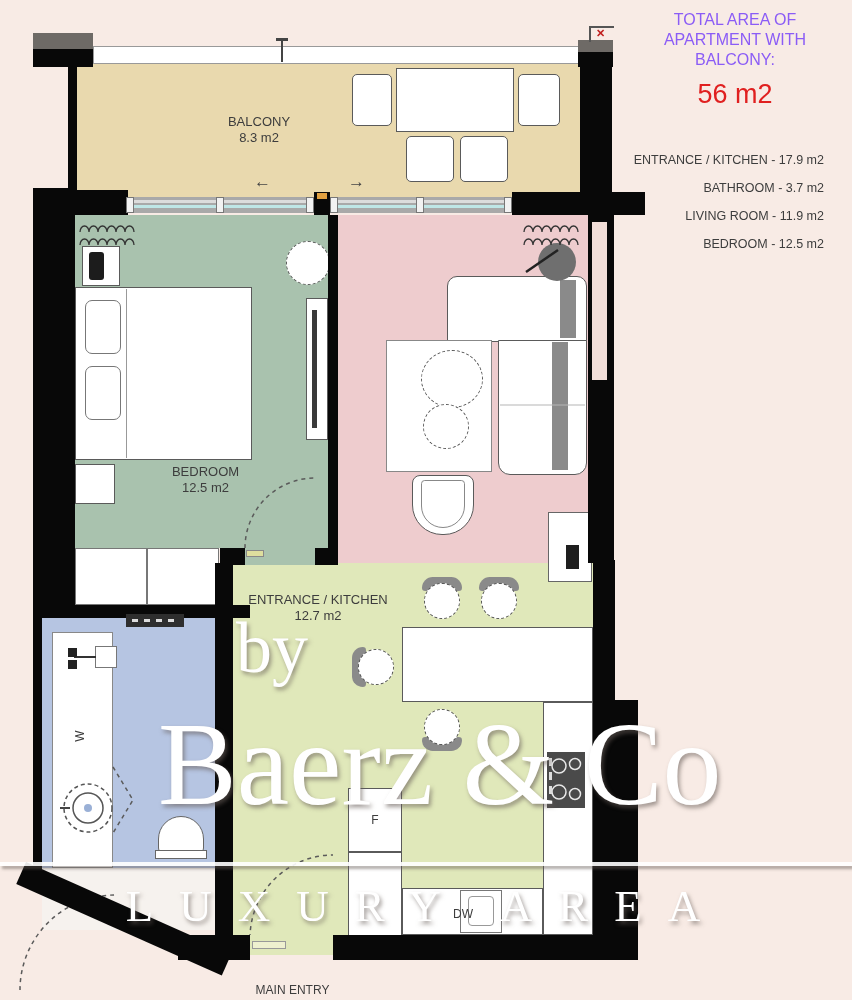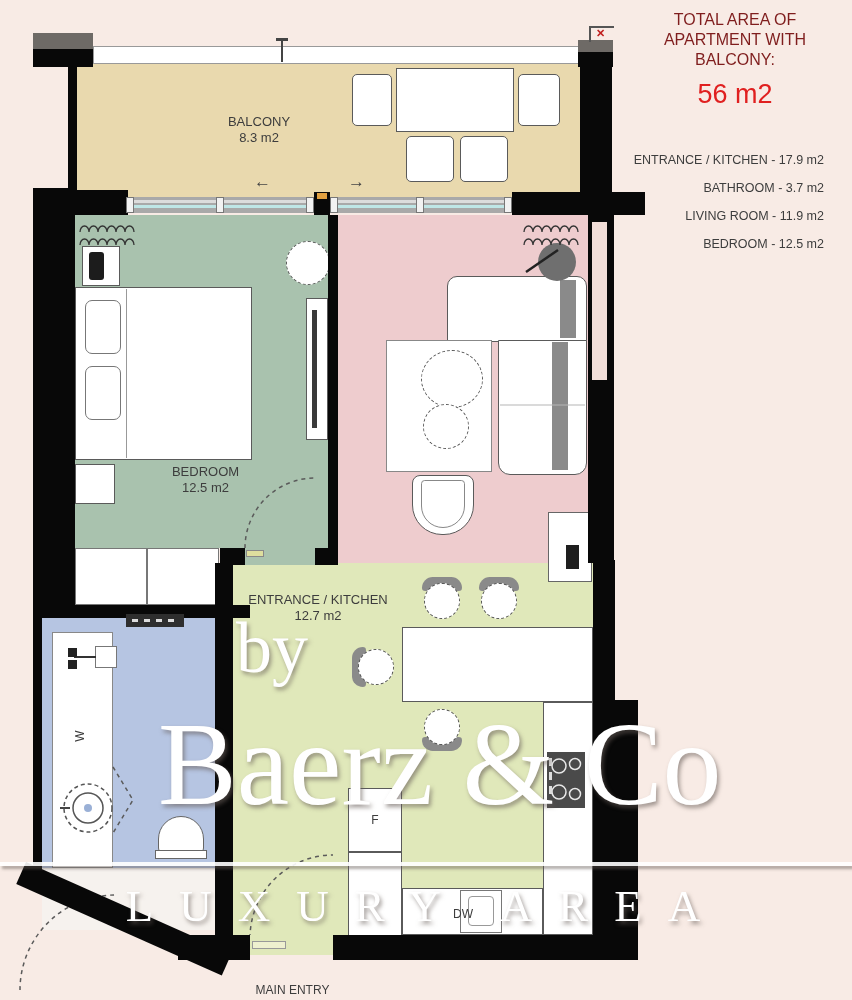--- a/index.html
+++ b/index.html
@@ -199,21 +199,21 @@
   <div class="lbl roomlabel" style="left:228px;top:592px;width:180px;">
     <div>ENTRANCE / KITCHEN</div>
     <div>12.7 m2</div>
   </div>
   <div class="lbl" style="left:360px;top:812px;width:30px;font-size:12px;z-index:4;">F</div>
   <div class="lbl" style="left:398px;top:906px;width:40px;font-size:12px;z-index:4;padding-left:45px;">DW</div>
   <div class="lbl" style="left:70px;top:728px;width:20px;font-size:12px;transform:rotate(-90deg);z-index:4;">W</div>
   <div class="lbl" style="left:245px;top:982px;width:95px;font-size:12px;">MAIN ENTRY</div>
 
   <div class="abs" style="left:632px;top:10px;width:206px;z-index:2;">
-    <div class="lbl" style="position:static;font-size:16px;line-height:20px;color:#7f1d1d;text-align:center;">TOTAL AREA OF APARTMENT WITH BALCONY:</div>
+    <div class="lbl" style="position:static;font-size:16px;line-height:20px;color:#8b5cf6;text-align:center;">TOTAL AREA OF APARTMENT WITH BALCONY:</div>
     <div class="lbl" style="position:static;margin-top:16px;font-size:27px;color:#e02020;text-align:center;">56 m2</div>
   </div>
   <div class="abs" style="left:600px;top:146px;width:224px;z-index:2;">
     <div class="legend-item">ENTRANCE / KITCHEN - 17.9 m2</div>
     <div class="legend-item">BATHROOM - 3.7 m2</div>
     <div class="legend-item">LIVING ROOM - 11.9 m2</div>
     <div class="legend-item">BEDROOM - 12.5 m2</div>
   </div>
 
   <div class="wm" style="left:158px;top:706px;font-size:118px;white-space:nowrap;">Baerz &amp; Co</div>

